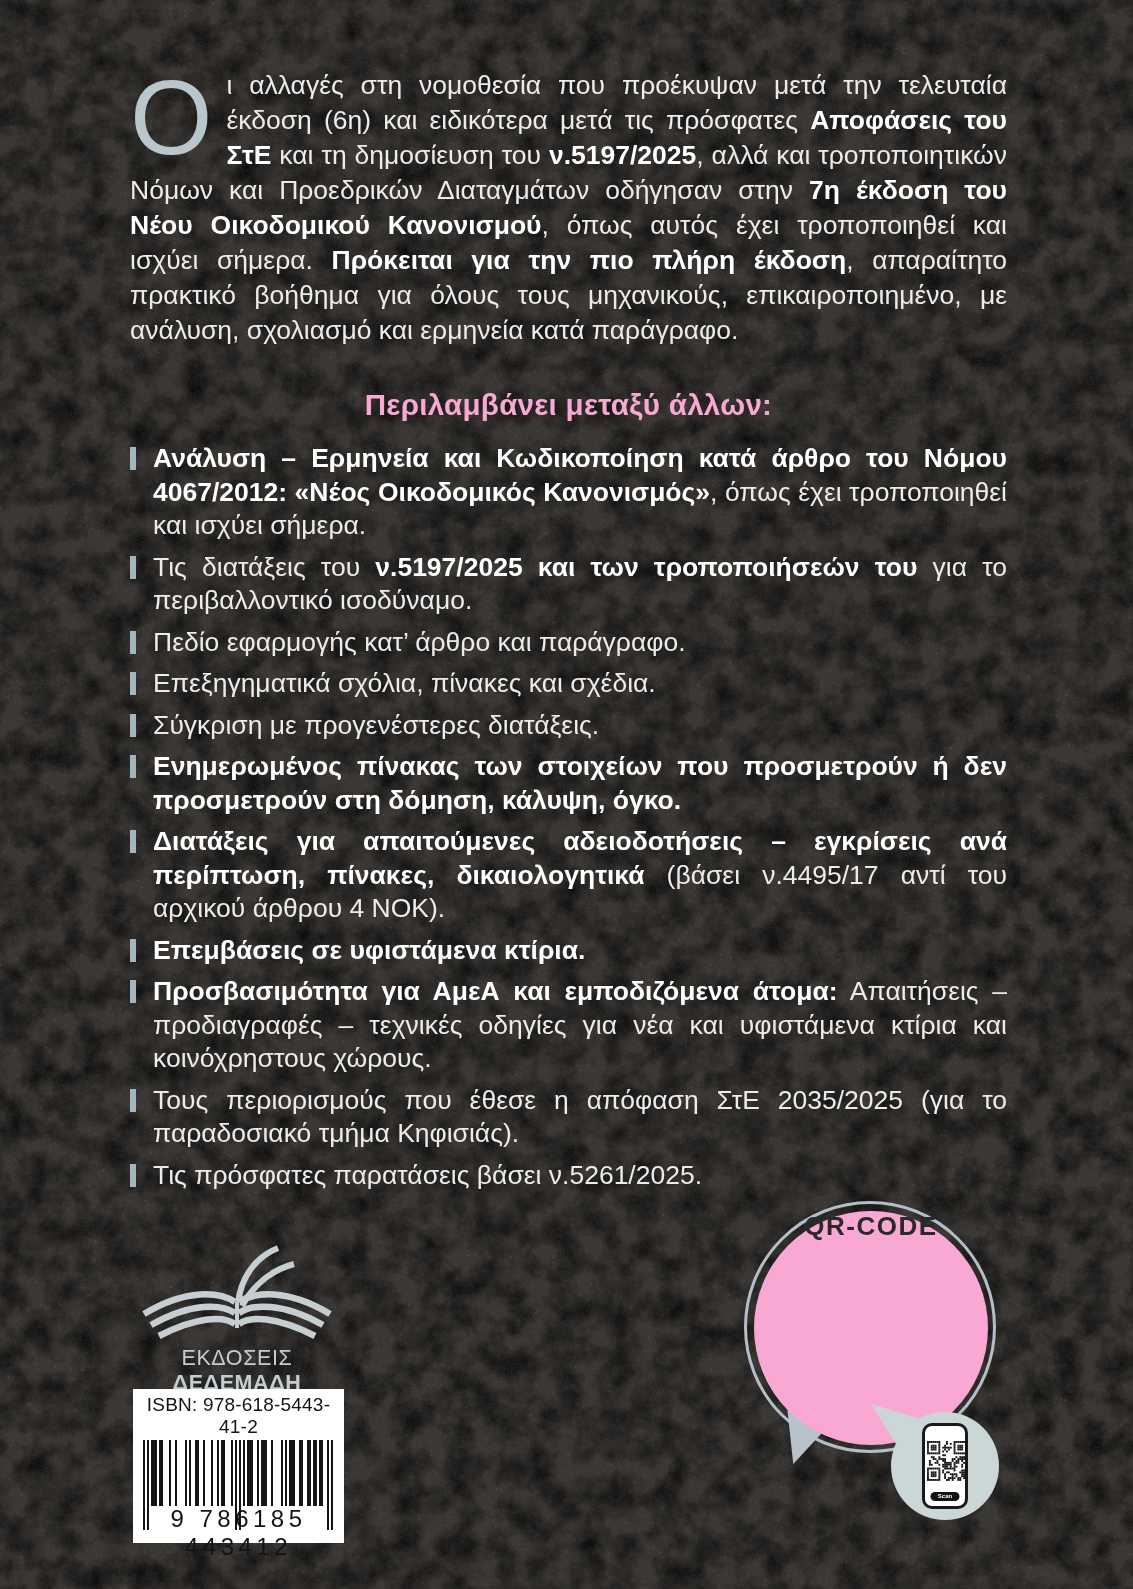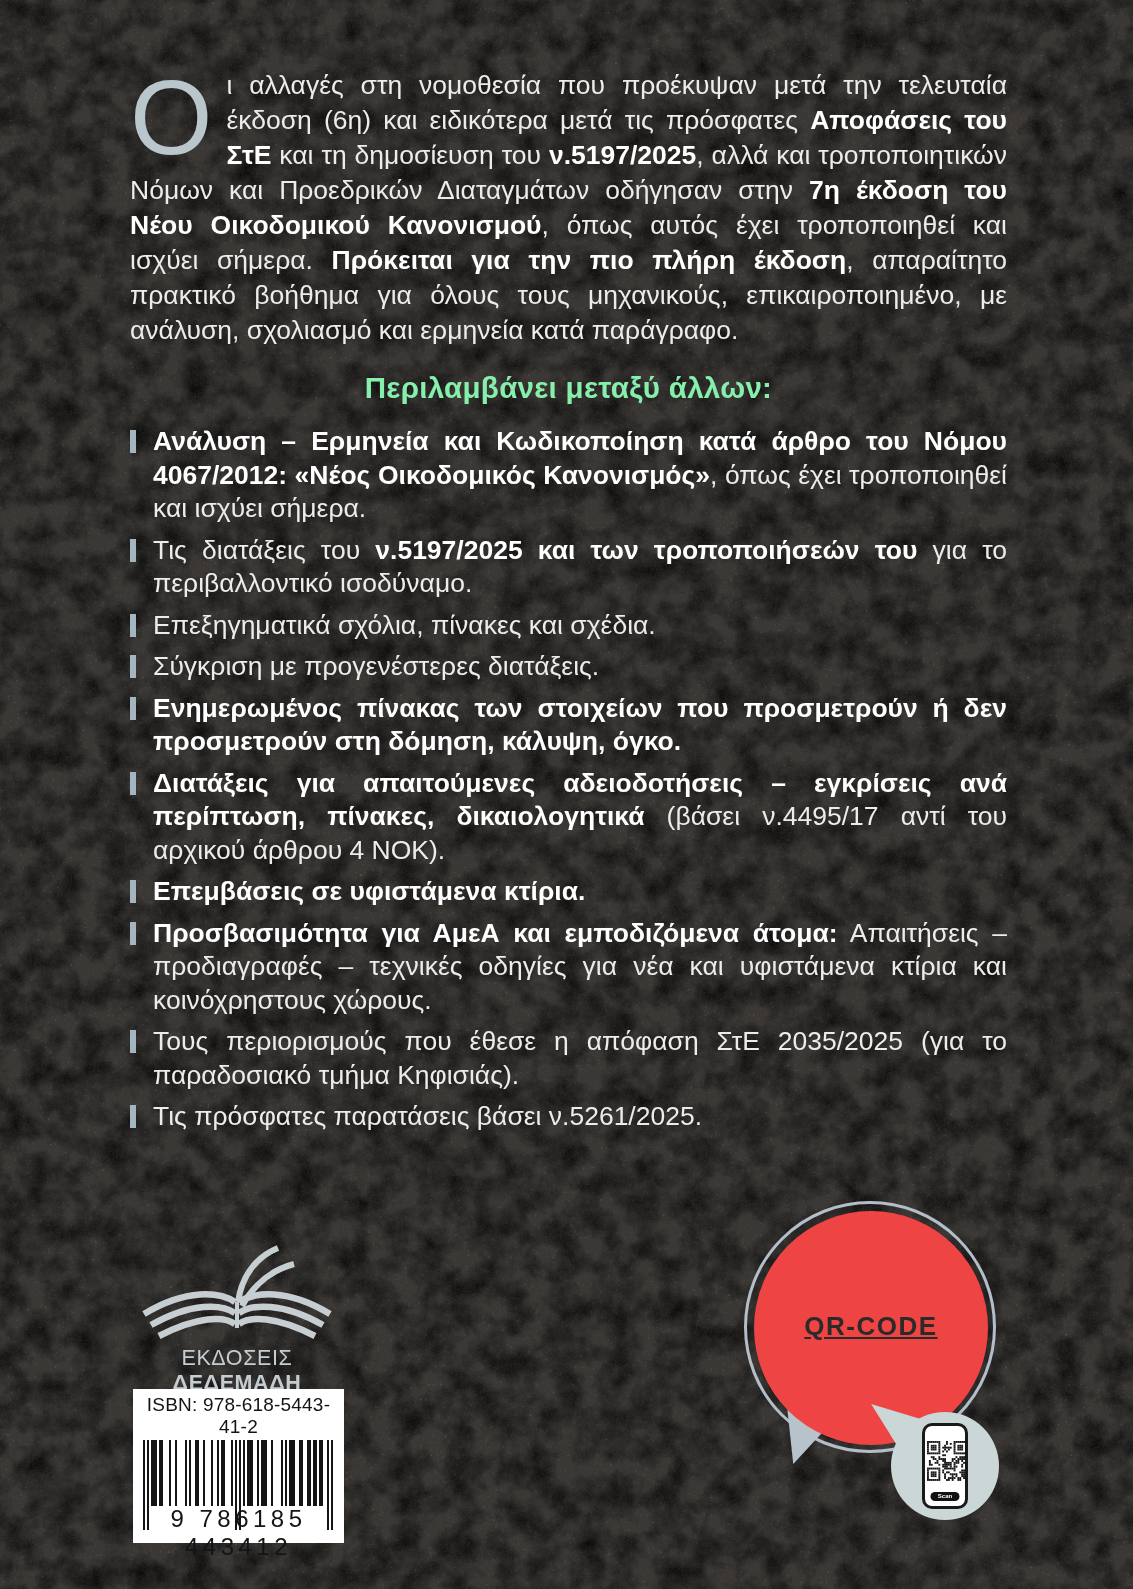--- a/index.html
+++ b/index.html
@@ -16,22 +16,22 @@
   .intro{
     margin:0;color:#edecea;font-size:26.5px;line-height:35px;
     text-align:justify;
   }
   .intro .b, .feature .b{font-weight:700;color:#ffffff;}
   .dropcap{
     float:left;font-size:106px;line-height:86px;
     color:#b9c6cb;margin:6px 14px 0 0;font-weight:400;
   }
   .section-heading{
-    margin:23px 0 20px;text-align:center;
-    font-size:29.5px;font-weight:700;color:#86efac;letter-spacing:.3px;
+    margin:40px 0 20px;text-align:center;
+    font-size:29.5px;font-weight:700;color:#f9a8d4;letter-spacing:.3px;
   }
   .features{list-style:none;margin:0;padding:0;}
   .feature{
     position:relative;padding-left:23px;margin:0 0 8px 0;
     color:#edecea;font-size:26.5px;line-height:33.5px;text-align:justify;
   }
   .feature .marker{
     position:absolute;left:0;top:5px;width:6px;height:23px;background:#a3b6bf;
   }
 
@@ -57,23 +57,23 @@
   .bubble-ring{
     position:absolute;left:744px;top:1201px;width:252px;height:252px;
     border:3px solid #b3bec8;border-radius:50%;box-sizing:border-box;z-index:2;
   }
   .bubble-tail{
     position:absolute;left:777px;top:1410px;width:58px;height:54px;
     background:#b7c2cb;clip-path:polygon(18% 0%, 95% 22%, 28% 100%);z-index:2;
   }
   .bubble{
     position:absolute;left:754px;top:1211px;width:234px;height:234px;
-    border-radius:50%;background:#ef4444;z-index:3;
-    display:flex;flex-direction:column;justify-content:center;align-items:center;
-    text-align:center;color:#2a2a2a;text-decoration:underline;
+    border-radius:50%;background:#f9a8d4;z-index:3;
+    display:flex;flex-direction:column;align-items:center;
+    text-align:center;color:#2a2a2a;
   }
   .bubble-title{font-weight:700;font-size:26px;letter-spacing:1.5px;margin-bottom:3px;}
   .bubble-line{font-size:20.5px;line-height:25.5px;}
 
   
   .mini-tail{
     position:absolute;left:870px;top:1404px;width:58px;height:54px;
     background:#cbd6d6;clip-path:polygon(2% 0%, 100% 32%, 60% 100%);z-index:4;
   }
   .mini-circle{
@@ -119,20 +119,21 @@
   </svg>
 
   <div class="content">
     <p class="intro"><span class="dropcap">Ο</span><span id="intro-text"><span>ι αλλαγές στη νομοθεσία που προέκυψαν μετά την τελευταία έκδοση (6η) και ειδικότερα μετά τις πρόσφατες </span><span class="b">Αποφάσεις του ΣτΕ</span><span> και τη δημοσίευση του </span><span class="b">ν.5197/2025</span><span>, αλλά και τροποποιητικών Νόμων και Προεδρικών Διαταγμάτων οδήγησαν στην </span><span class="b">7η έκδοση του Νέου Οικοδομικού Κανονισμού</span><span>, όπως αυτός έχει τροποποιηθεί και ισχύει σήμερα. </span><span class="b">Πρόκειται για την πιο πλήρη έκδοση</span><span>, απαραίτητο πρακτικό βοήθημα για όλους τους μηχανικούς, επικαιροποιημένο, με ανάλυση, σχολιασμό και ερμηνεία κατά παράγραφο.</span></span></p>
 
     <h2 class="section-heading">Περιλαμβάνει μεταξύ άλλων:</h2>
 
     <ul class="features" id="features">
         <li class="feature"><span class="marker"></span><span class="b">Ανάλυση – Ερμηνεία και Κωδικοποίηση κατά άρθρο του Νόμου 4067/2012: «Νέος Οικοδομικός Κανονισμός»</span><span>, όπως έχει τροποποιηθεί και ισχύει σήμερα.</span></li>
         <li class="feature"><span class="marker"></span><span>Τις διατάξεις του </span><span class="b">ν.5197/2025 και των τροποποιήσεών του</span><span> για το περιβαλλοντικό ισοδύναμο.</span></li>
+        <li class="feature"><span class="marker"></span><span>Πεδίο εφαρμογής κατ’ άρθρο και παράγραφο.</span></li>
         <li class="feature"><span class="marker"></span><span>Επεξηγηματικά σχόλια, πίνακες και σχέδια.</span></li>
         <li class="feature"><span class="marker"></span><span>Σύγκριση με προγενέστερες διατάξεις.</span></li>
         <li class="feature"><span class="marker"></span><span class="b">Ενημερωμένος πίνακας των στοιχείων που προσμετρούν ή δεν προσμετρούν στη δόμηση, κάλυψη, όγκο.</span></li>
         <li class="feature"><span class="marker"></span><span class="b">Διατάξεις για απαιτούμενες αδειοδοτήσεις – εγκρίσεις ανά περίπτωση, πίνακες, δικαιολογητικά</span><span> (βάσει ν.4495/17 αντί του αρχικού άρθρου 4 ΝΟΚ).</span></li>
         <li class="feature"><span class="marker"></span><span class="b">Επεμβάσεις σε υφιστάμενα κτίρια.</span></li>
         <li class="feature"><span class="marker"></span><span class="b">Προσβασιμότητα για ΑμεΑ και εμποδιζόμενα άτομα:</span><span> Απαιτήσεις – προδιαγραφές – τεχνικές οδηγίες για νέα και υφιστάμενα κτίρια και κοινόχρηστους χώρους.</span></li>
         <li class="feature"><span class="marker"></span><span>Τους περιορισμούς που έθεσε η απόφαση ΣτΕ 2035/2025 (για το παραδοσιακό τμήμα Κηφισιάς).</span></li>
         <li class="feature"><span class="marker"></span><span>Τις πρόσφατες παρατάσεις βάσει ν.5261/2025.</span></li>
       </ul>
   </div>

